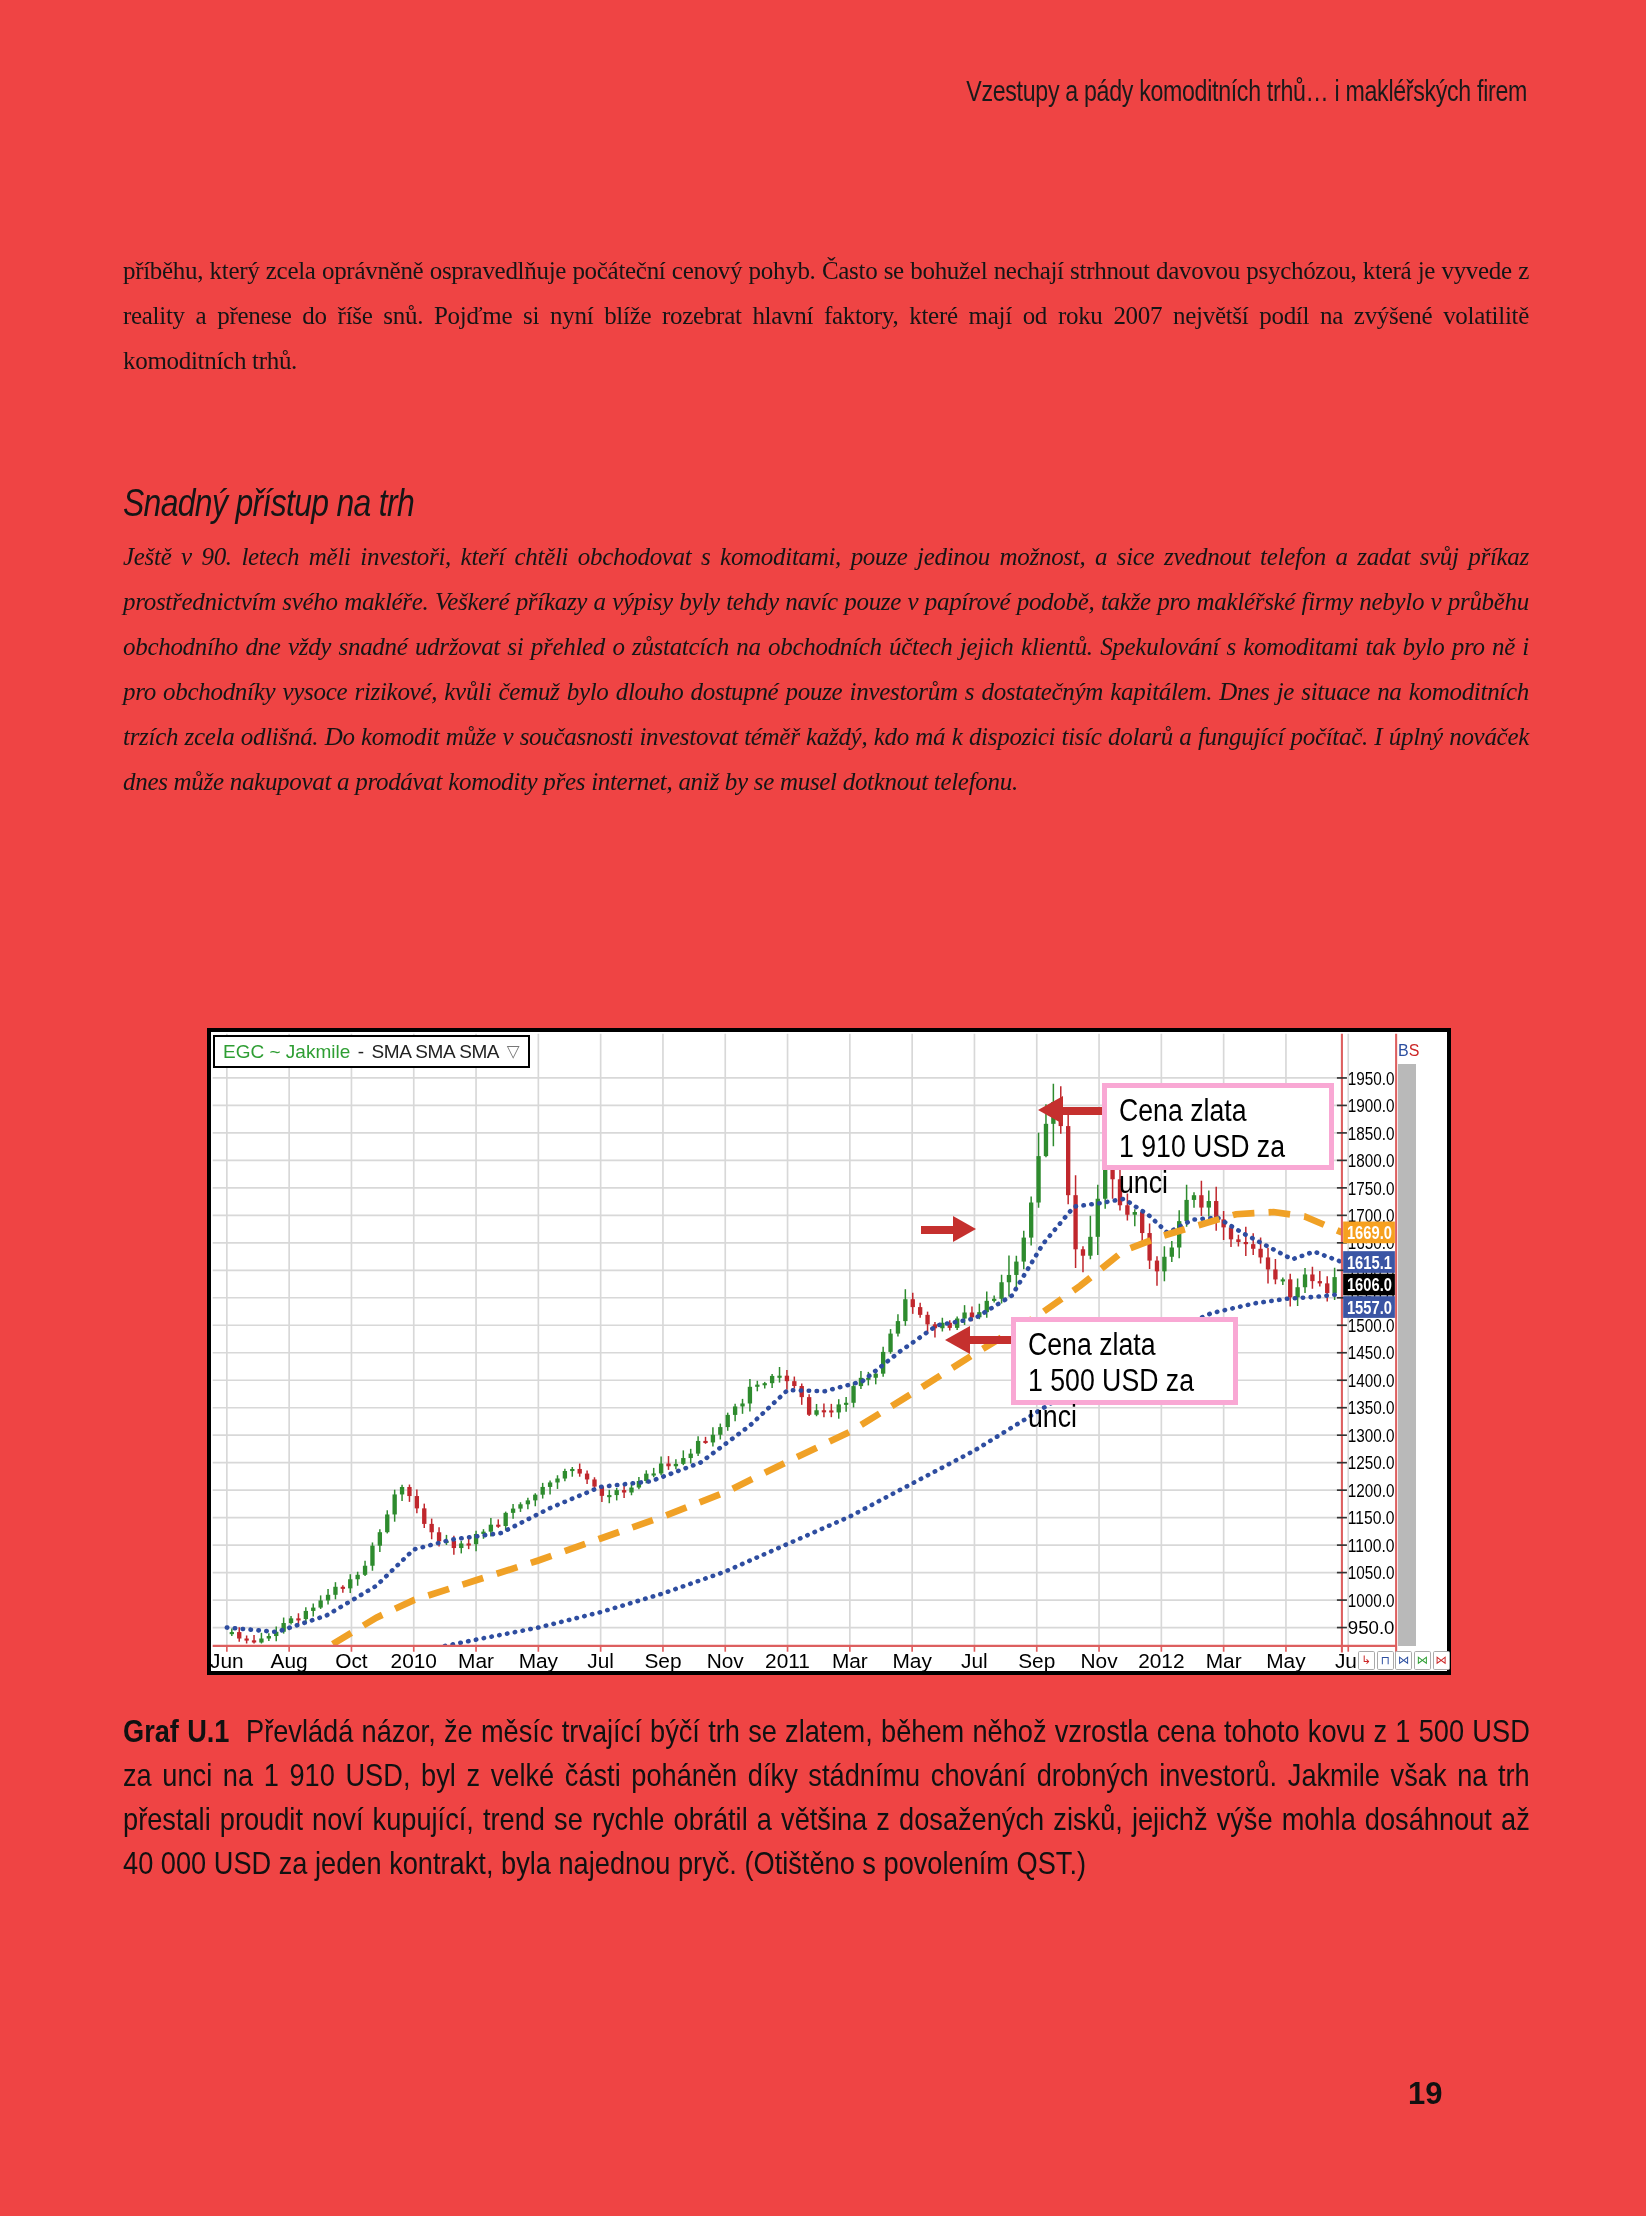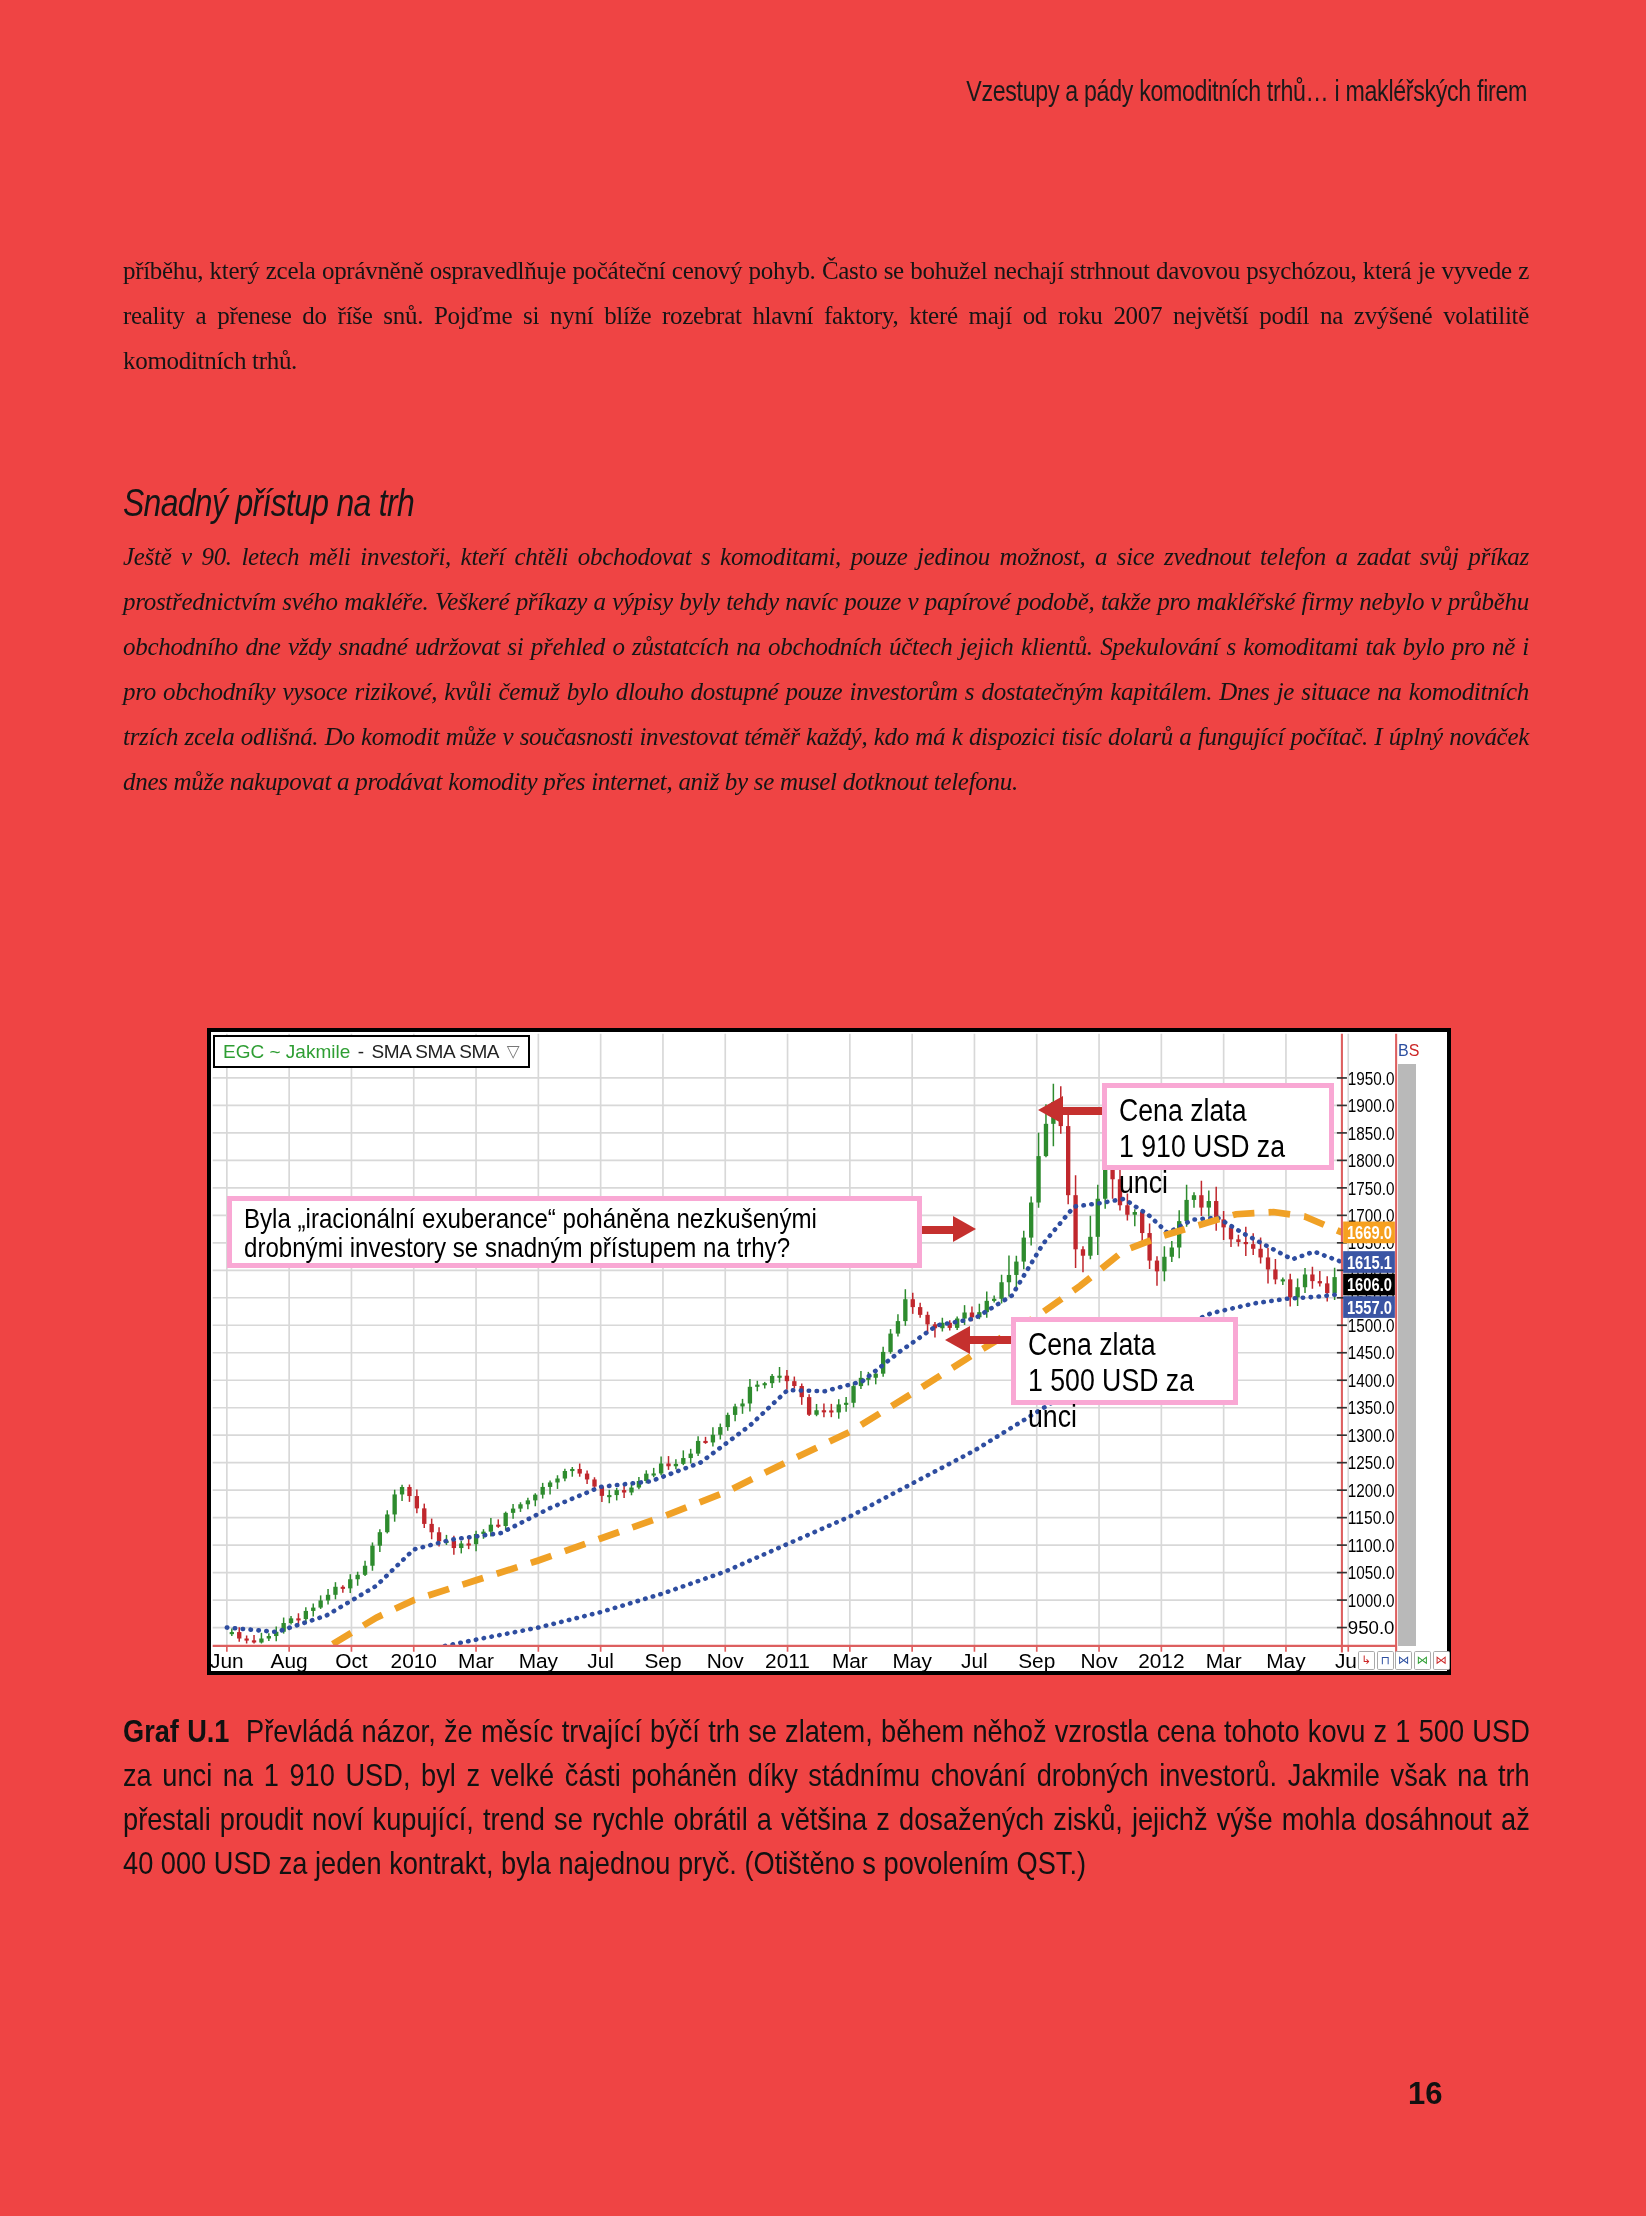--- a/index.html
+++ b/index.html
@@ -529,26 +529,20 @@
     <div class="vscroll"></div>
 
     <div class="navbtns">
         <div class="navbtn" style="color: rgb(204, 38, 38);">↳</div>
         <div class="navbtn" style="color: rgb(43, 78, 160);">⊓</div>
         <div class="navbtn" style="color: rgb(43, 78, 160);">⋈</div>
         <div class="navbtn" style="color: rgb(46, 158, 51);">⋈</div>
         <div class="navbtn" style="color: rgb(204, 38, 38);">⋈</div>
       </div>
 
-    <div class="ann ann1">
-      <div class="inner">
-        <div>Byla „iracionální exuberance“ poháněna nezkušenými</div>
-        <div>drobnými investory se snadným přístupem na trhy?</div>
-      </div>
-    </div>
     <div class="shaft sh1"></div>
     <div class="head-r hd1"></div>
 
     <div class="ann ann2">
       <div class="inner">
         <div>Cena zlata</div>
         <div>1 910 USD za unci</div>
       </div>
     </div>
     <div class="shaft sh2"></div>
@@ -559,15 +553,15 @@
         <div>Cena zlata</div>
         <div>1 500 USD za unci</div>
       </div>
     </div>
     <div class="shaft sh3"></div>
     <div class="head-l hd3"></div>
   </div>
 
   <div class="caption"><b>Graf U.1</b>&nbsp;&nbsp;<span>Převládá názor, že měsíc trvající býčí trh se zlatem, během něhož vzrostla cena tohoto kovu z 1 500 USD za unci na 1 910 USD, byl z velké části poháněn díky stádnímu chování drobných investorů. Jakmile však na trh přestali proudit noví kupující, trend se rychle obrátil a většina z dosažených zisků, jejichž výše mohla dosáhnout až 40 000 USD za jeden kontrakt, byla najednou pryč. (Otištěno s povolením QST.)</span></div>
 
-  <div class="pagenum">16</div>
+  <div class="pagenum">19</div>
 </div>
 
 
 </body></html>

